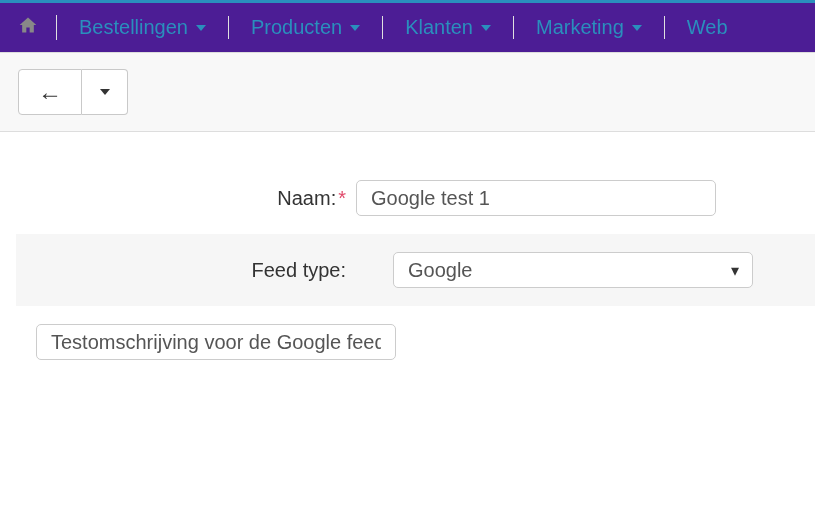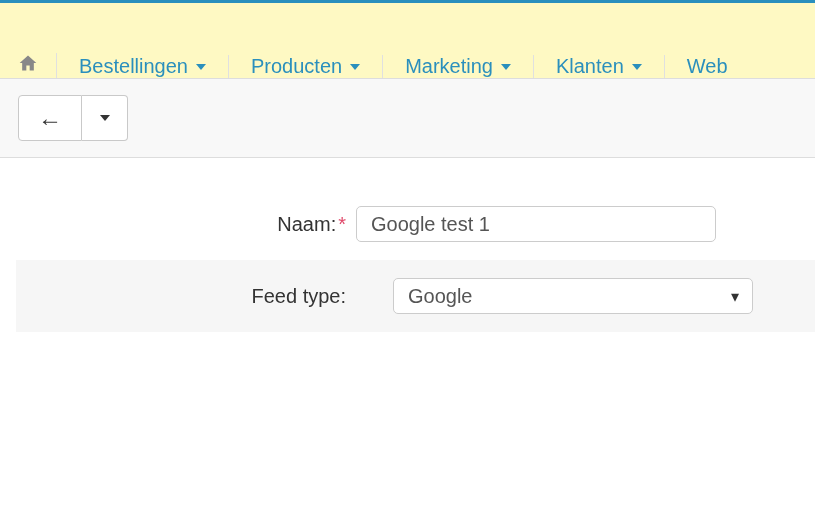--- a/index.html
+++ b/index.html
@@ -10,25 +10,25 @@
       background: #fff;
       width: 815px;
       height: 527px;
       overflow: hidden;
     }
     .topbar-line {
       height: 3px;
       background: #2a8fbd;
     }
     .navbar {
-      background: #fef9c3;
+      background: #4c1d95;
       border-bottom: 1px solid #ddd;
-      height: 76px;
-      display: flex;
-      align-items: flex-end;
+      height: 50px;
+      display: flex;
+      align-items: center;
     }
     .nav-item {
       display: flex;
       align-items: center;
       padding: 0 22px;
       color: #2a8fbd;
       font-size: 20px;
       cursor: pointer;
       border-right: 1px solid #e0e0e0;
       white-space: nowrap;
@@ -170,25 +170,25 @@
   </div>
   <div class="nav-item">
     <span>Bestellingen</span>
     <span class="caret"></span>
   </div>
   <div class="nav-item">
     <span>Producten</span>
     <span class="caret"></span>
   </div>
   <div class="nav-item">
+    <span>Klanten</span>
+    <span class="caret"></span>
+  </div>
+  <div class="nav-item">
     <span>Marketing</span>
-    <span class="caret"></span>
-  </div>
-  <div class="nav-item">
-    <span>Klanten</span>
     <span class="caret"></span>
   </div>
   <div class="nav-item" style="border-right:none;">
     <span>Web</span>
   </div>
 </div>
 
 <div class="toolbar">
   <div class="btn-group">
     <button class="btn back">
@@ -211,14 +211,15 @@
   <div class="form-row alt">
     <label class="form-label">Feed type:</label>
     <div class="select-wrap">
       <select class="form-control">
         <option>Google</option>
       </select>
     </div>
   </div>
 
   <div class="form-row">
+    <input type="text" class="form-control" value="Testomschrijving voor de Google feed" style="">
   </div>
 </div>
 
 </body></html>

